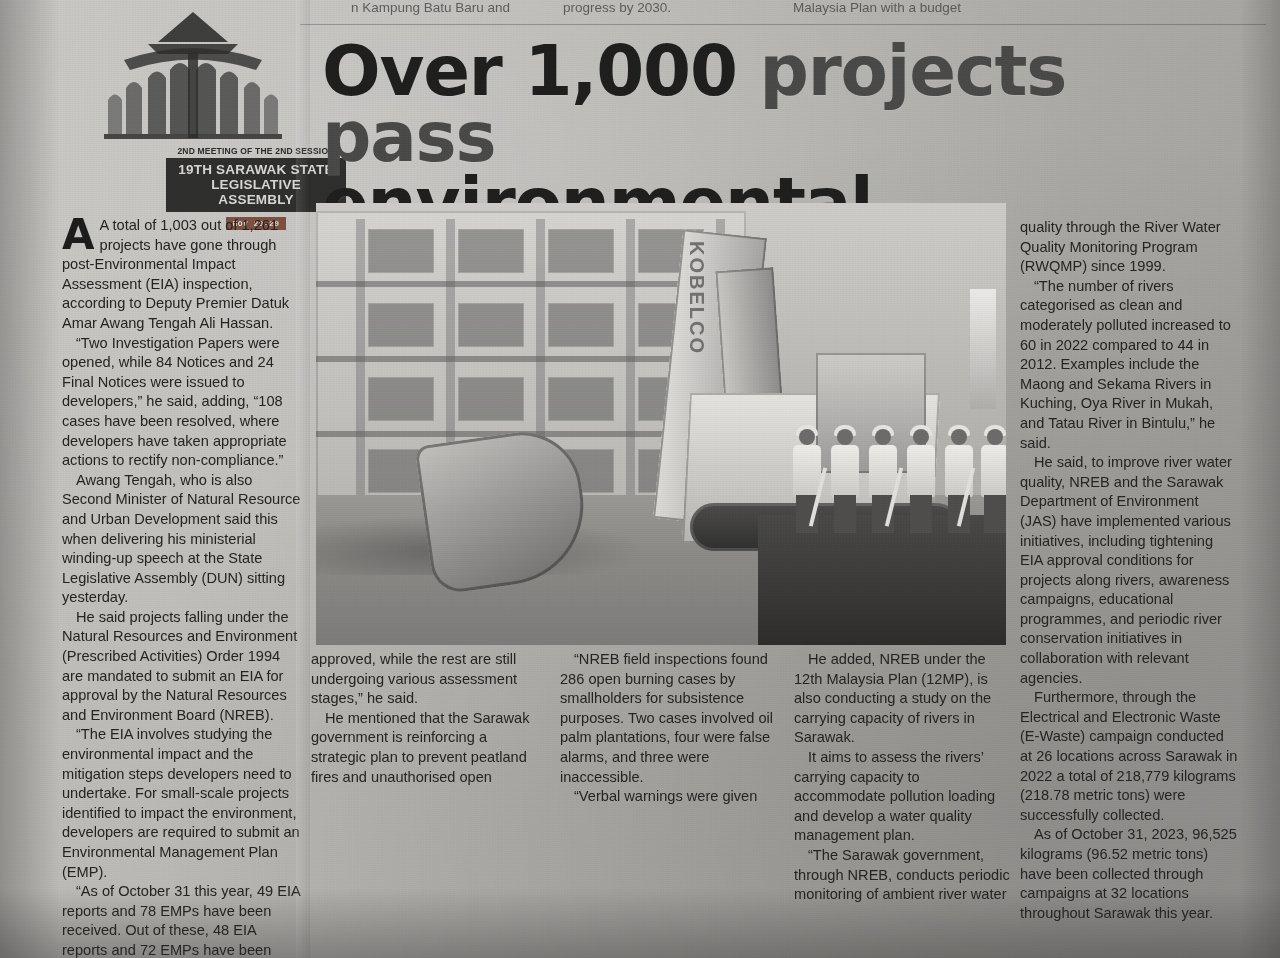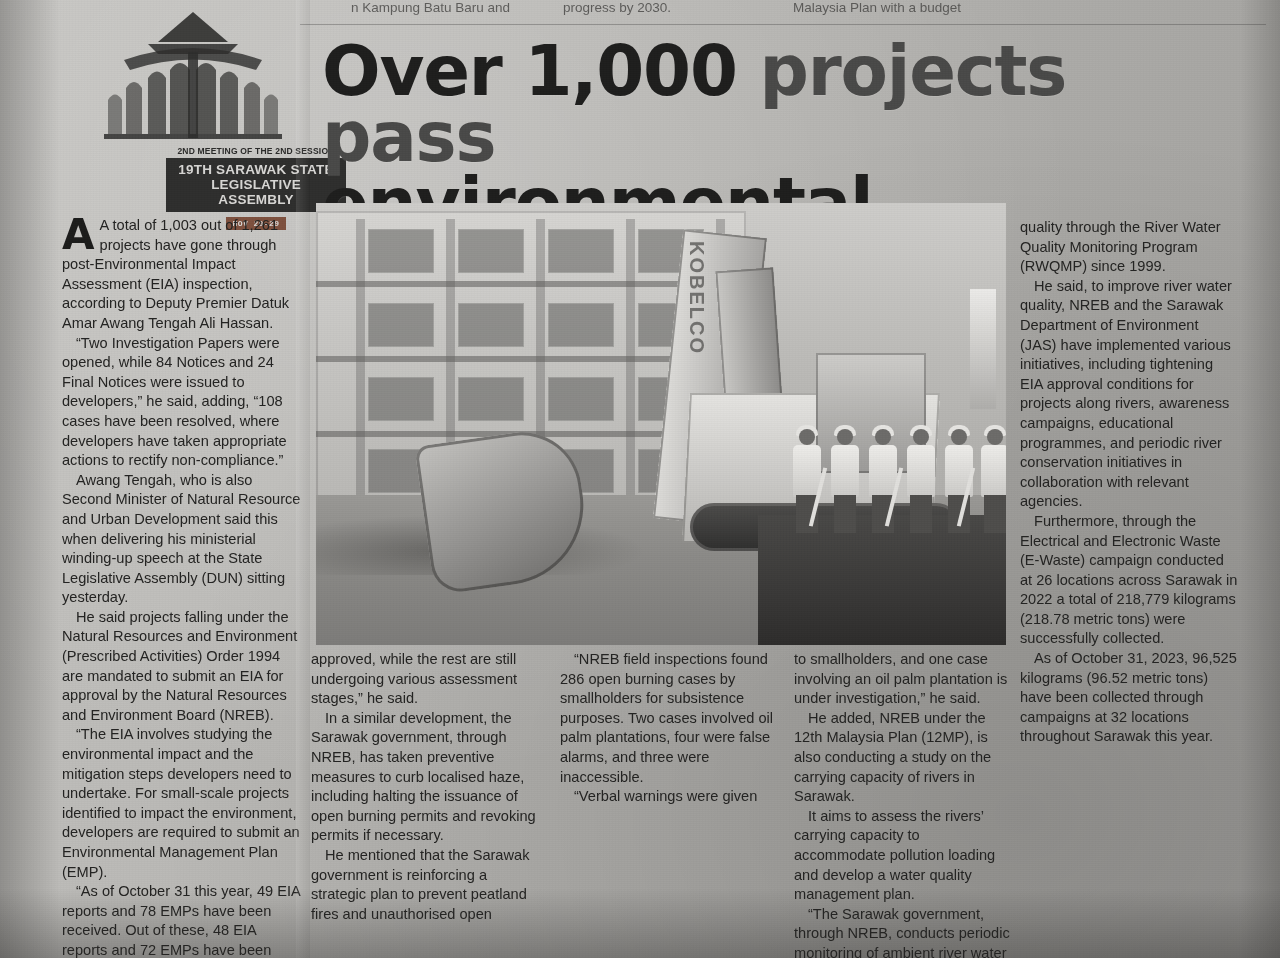--- a/index.html
+++ b/index.html
@@ -459,38 +459,37 @@
     <p class="noind"><span class="dropcap">A</span><span>A total of 1,003 out of 1,261 projects have gone through post-Environmental Impact Assessment (EIA) inspection, according to Deputy Premier Datuk Amar Awang Tengah Ali Hassan.</span></p>
     <p>“Two Investigation Papers were opened, while 84 Notices and 24 Final Notices were issued to developers,” he said, adding, “108 cases have been resolved, where developers have taken appropriate actions to rectify non-compliance.”</p>
     <p>Awang Tengah, who is also Second Minister of Natural Resource and Urban Development said this when delivering his ministerial winding-up speech at the State Legislative Assembly (DUN) sitting yesterday.</p>
     <p>He said projects falling under the Natural Resources and Environment (Prescribed Activities) Order 1994 are mandated to submit an EIA for approval by the Natural Resources and Environment Board (NREB).</p>
     <p>“The EIA involves studying the environmental impact and the mitigation steps developers need to undertake. For small-scale projects identified to impact the environment, developers are required to submit an Environmental Management Plan (EMP).</p>
     <p>“As of October 31 this year, 49 EIA reports and 78 EMPs have been received. Out of these, 48 EIA reports and 72 EMPs have been</p>
   </div>
 
   <div class="col" id="col2">
     <p class="noind">approved, while the rest are still undergoing various assessment stages,” he said.</p>
-    <p>In a similar development, the Sarawak government, through NREB, has taken preventive measures to curb localised haze, including halting the issuance of open burning permits and revoking permits if necessary.</p>
     <p>He mentioned that the Sarawak government is reinforcing a strategic plan to prevent peatland fires and unauthorised open</p>
   </div>
 
   <div class="col" id="col3">
     <p>“NREB field inspections found 286 open burning cases by smallholders for subsistence purposes. Two cases involved oil palm plantations, four were false alarms, and three were inaccessible.</p>
     <p>“Verbal warnings were given</p>
   </div>
 
   <div class="col" id="col4">
-    <p class="noind">to smallholders, and one case involving an oil palm plantation is under investigation,” he said.</p>
     <p>He added, NREB under the 12th Malaysia Plan (12MP), is also conducting a study on the carrying capacity of rivers in Sarawak.</p>
     <p>It aims to assess the rivers’ carrying capacity to accommodate pollution loading and develop a water quality management plan.</p>
     <p>“The Sarawak government, through NREB, conducts periodic monitoring of ambient river water</p>
   </div>
 
   <div class="col" id="col5">
     <p class="noind">quality through the River Water Quality Monitoring Program (RWQMP) since 1999.</p>
+    <p>“The number of rivers categorised as clean and moderately polluted increased to 60 in 2022 compared to 44 in 2012. Examples include the Maong and Sekama Rivers in Kuching, Oya River in Mukah, and Tatau River in Bintulu,” he said.</p>
     <p>He said, to improve river water quality, NREB and the Sarawak Department of Environment (JAS) have implemented various initiatives, including tightening EIA approval conditions for projects along rivers, awareness campaigns, educational programmes, and periodic river conservation initiatives in collaboration with relevant agencies.</p>
     <p>Furthermore, through the Electrical and Electronic Waste (E-Waste) campaign conducted at 26 locations across Sarawak in 2022 a total of 218,779 kilograms (218.78 metric tons) were successfully collected.</p>
     <p>As of October 31, 2023, 96,525 kilograms (96.52 metric tons) have been collected through campaigns at 32 locations throughout Sarawak this year.</p>
   </div>
 
   <div id="grain"></div>
   <div class="fold"></div>
   <div class="edge-shadow-l"></div>
   <div class="edge-shadow-r"></div>
   <div class="edge-shadow-b"></div>

